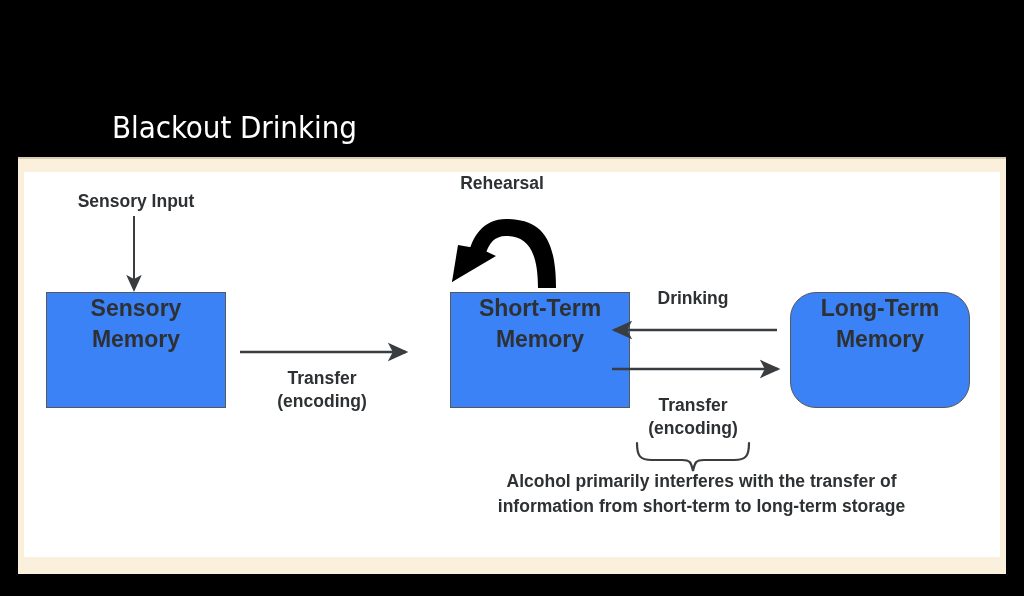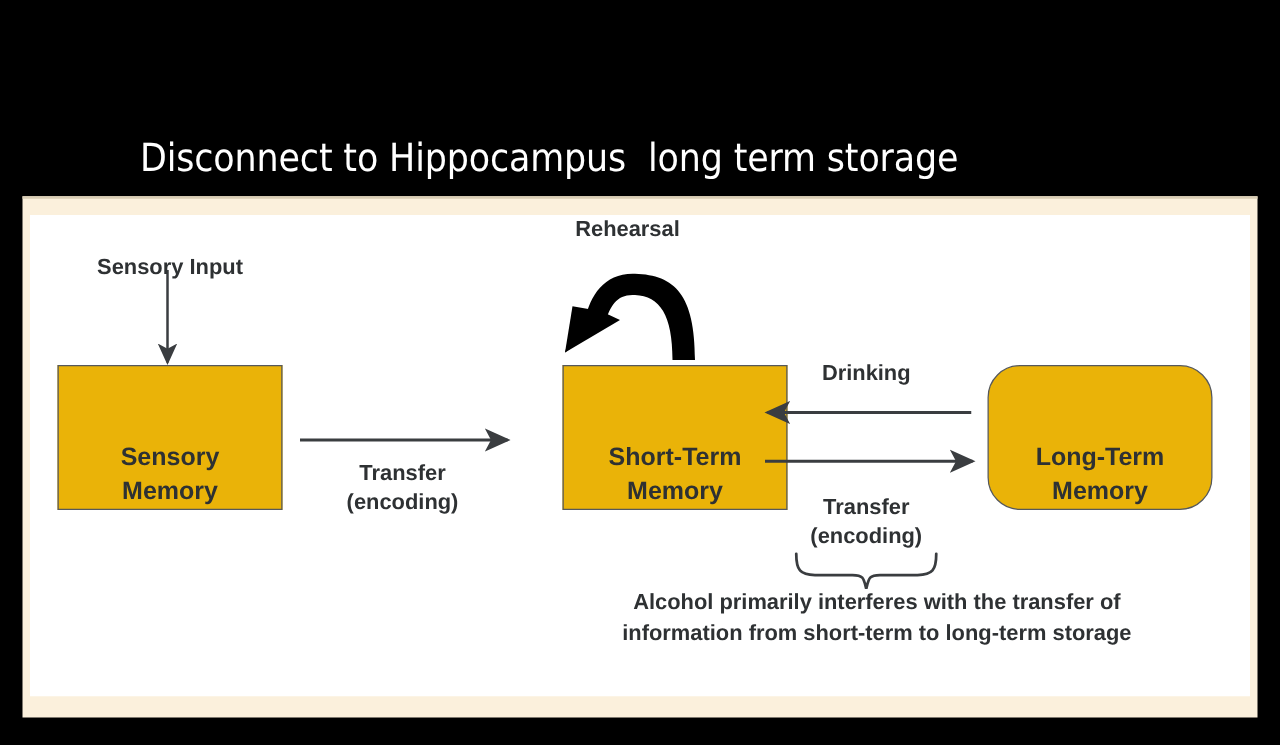--- a/index.html
+++ b/index.html
@@ -58,47 +58,47 @@
     top: 0;
     width: 1024px;
     height: 596px;
     pointer-events: none;
   }
 
   
   .mem-box {
     position: absolute;
     border: 1.6px solid #55585c;
-    background: #eab308;
+    background: #3b82f6;
     box-sizing: border-box;
     display: flex;
-    align-items: flex-end;
+    align-items: flex-start;
     justify-content: center;
     text-align: center;
     color: #2e3133;
-    font-size: 20px;
+    font-size: 23px;
     font-weight: bold;
     line-height: 1.36;
   }
   #box-sensory   { left: 46px;  top: 292px; width: 180px; height: 116px; }
   #box-shortterm { left: 419px; top: 292px; width: 180px; height: 116px; margin-left: 31px; }
   #box-longterm  { left: 790px; top: 292px; width: 180px; height: 116px; border-radius: 26px; }
   .mem-box span { display: block; white-space: pre-line; }
 
   
   .dlabel {
     position: absolute;
     color: #2e3133;
     font-size: 17.5px;
     font-weight: bold;
     line-height: 1.32;
     text-align: center;
     white-space: pre-line;
   }
-  #label-sensory-input { left: 44px;  top: 190px; width: 184px; margin-top: 12px; }
+  #label-sensory-input { left: 44px;  top: 190px; width: 184px; }
   #label-rehearsal     { left: 410px; top: 172px; width: 184px; }
   #label-retrieval     { left: 603px; top: 287px; width: 180px; }
   #label-transfer-1    { left: 232px; top: 367px; width: 180px; }
   #label-transfer-2    { left: 603px; top: 394px; width: 180px; }
 
   
   #caption {
     position: absolute;
     left: 403px;
     top: 469px;
@@ -108,20 +108,21 @@
     font-size: 17.5px;
     font-weight: bold;
     line-height: 1.45;
     white-space: pre-line;
   }
 </style>
 </head>
 <body>
 
 <div id="slide-title">
+  <span class="title-line">Blackout Drinking</span>
   <span class="title-line">Disconnect to Hippocampus  long term storage</span>
 </div>
 
 <div id="figure-frame">
   <div id="figure-panel"></div>
 </div>
 
 <div class="mem-box" id="box-sensory">
   <span>Sensory
 Memory</span>

